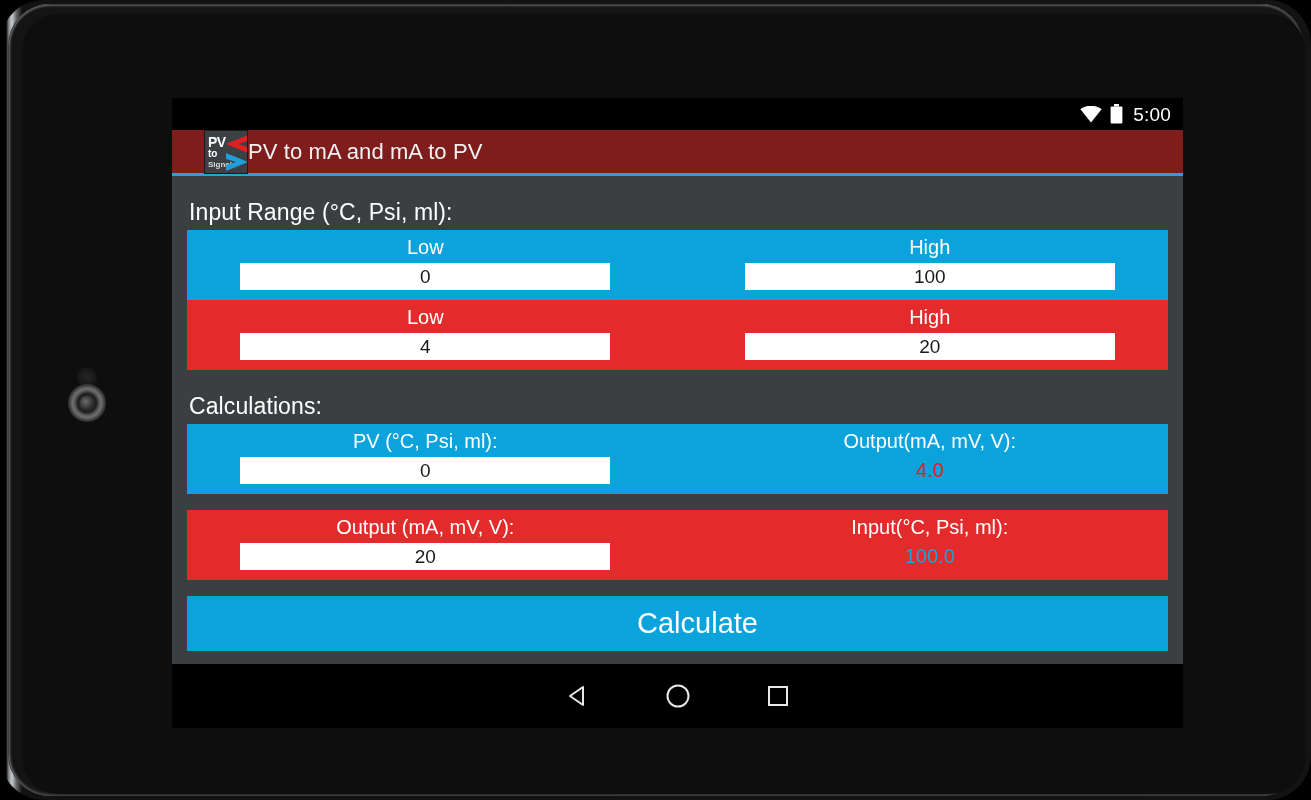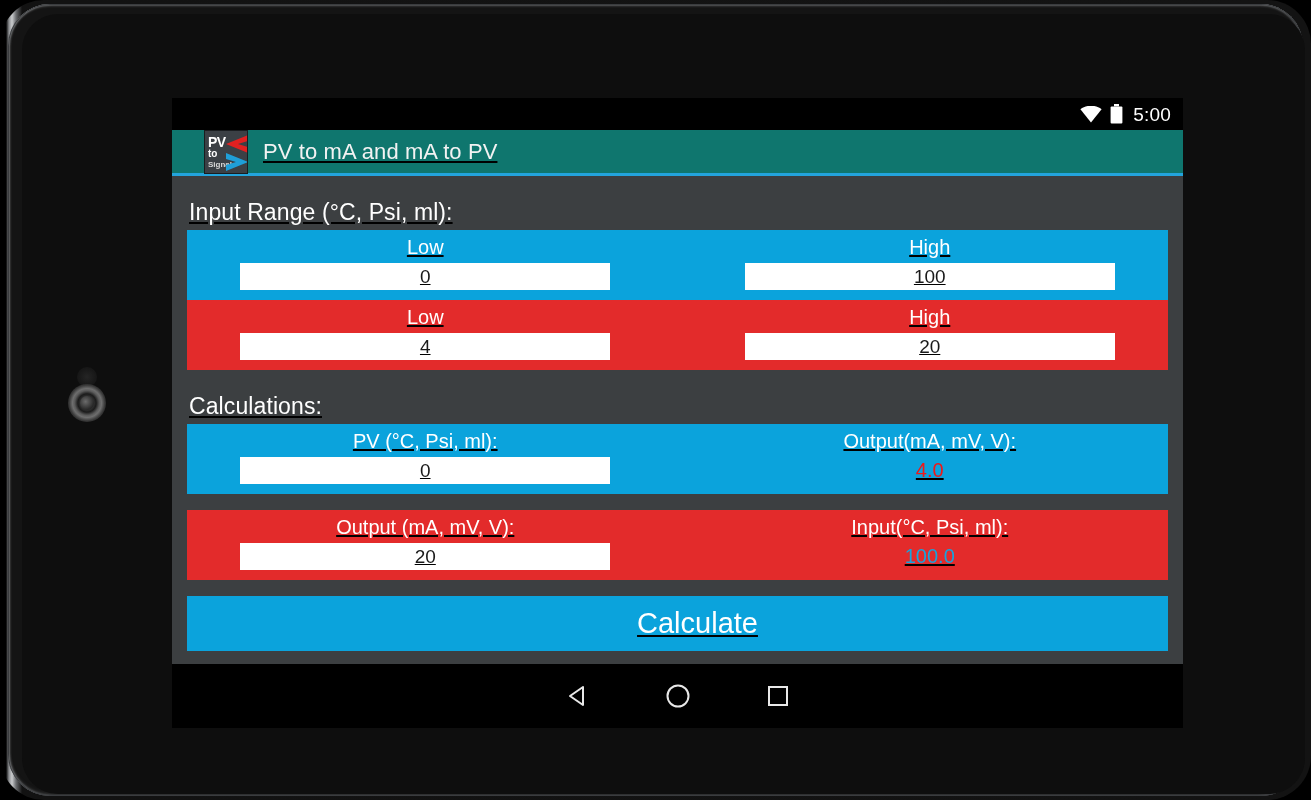--- a/index.html
+++ b/index.html
@@ -77,21 +77,20 @@
   }
 
   
   #screen {
     position: absolute;
     left: 150px; top: 84px;
     width: 1011px;
     height: 630px;
     background: #000000;
     overflow: hidden;
-    text-decoration: underline;
   }
 
   
   #status-bar {
     position: relative;
     height: 32px;
     background: #000000;
     display: flex;
     align-items: center;
     justify-content: flex-end;
@@ -104,25 +103,25 @@
     font-size: 19px;
     letter-spacing: 0.2px;
     line-height: 1;
     padding-left: 2px;
   }
 
   
   #title-bar {
     position: relative;
     height: 46px;
-    background: #0f766e;
+    background: #7f1d1d;
     display: flex;
     align-items: center;
     padding-left: 32px;
-    gap: 15px;
+    gap: 0;
     border-bottom: 3px solid #23a4dd;
   }
   #app-icon {
     position: relative;
     width: 44px; height: 44px;
     background: #3b4045;
     border: 1px solid #1a1d20;
     overflow: hidden;
     flex: 0 0 auto;
   }

